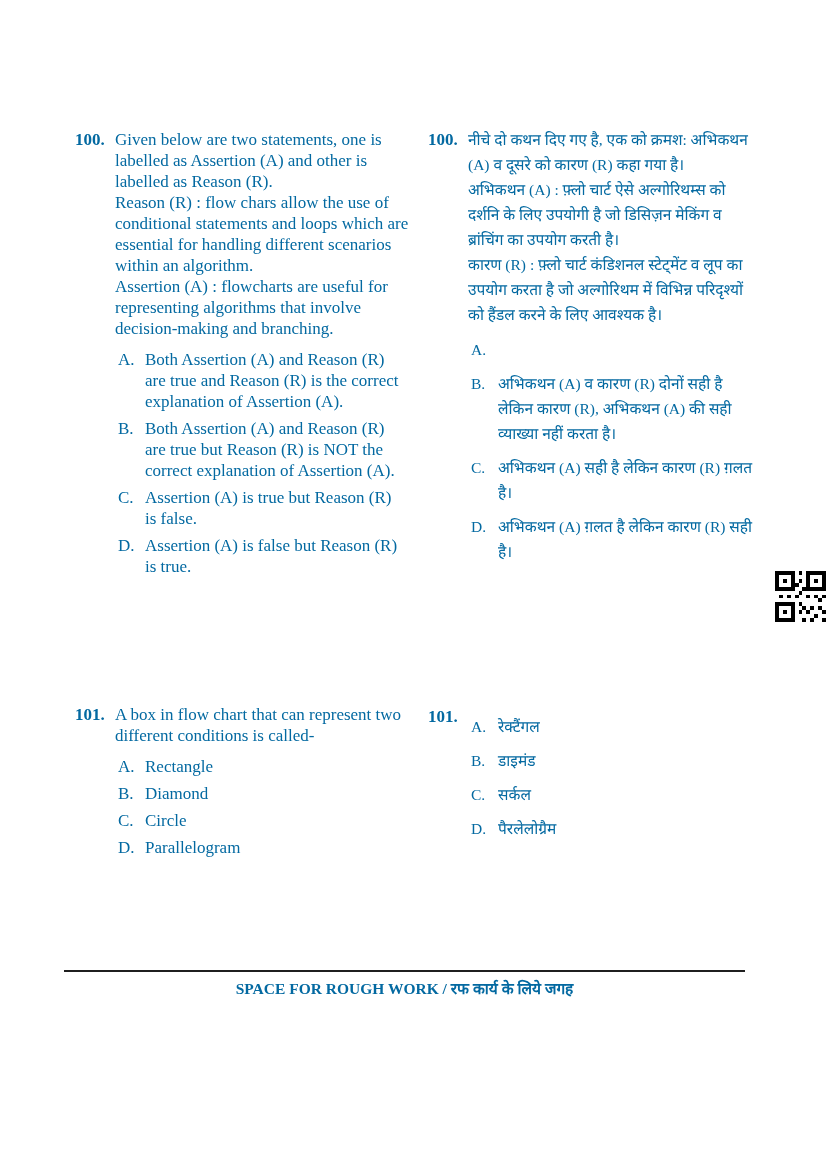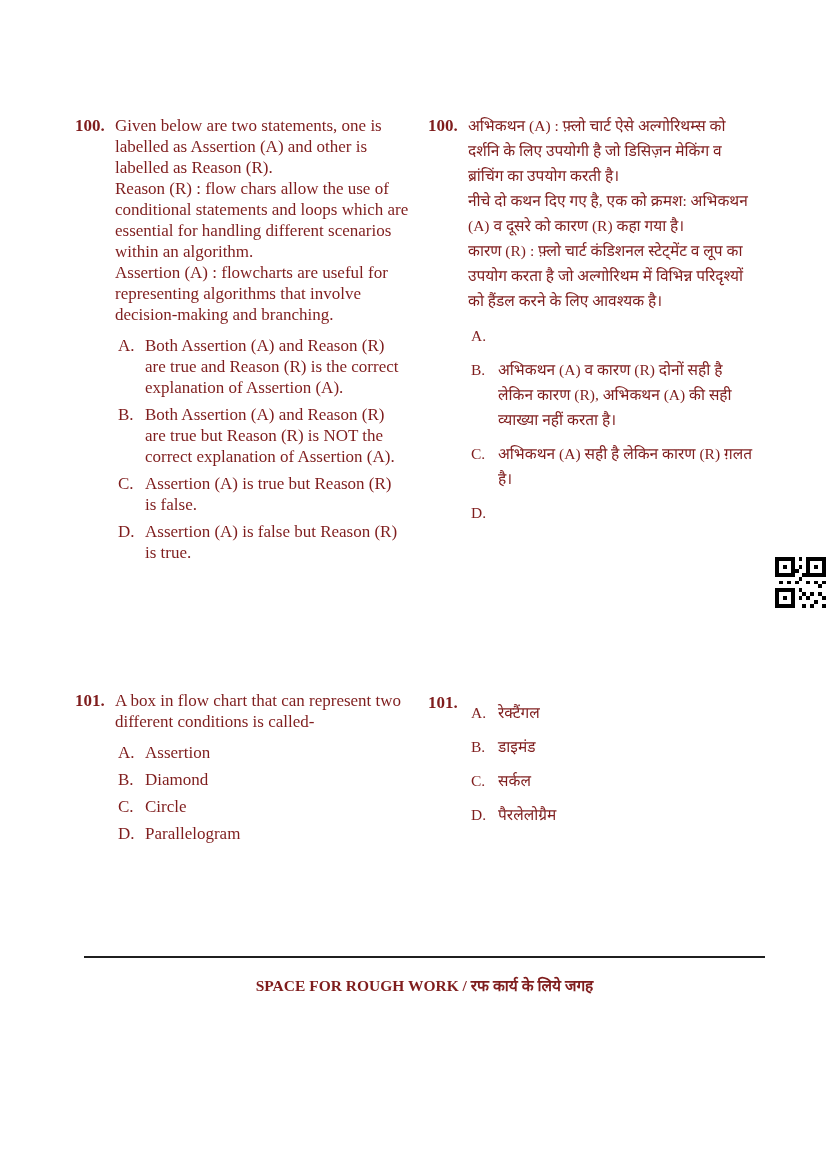--- a/index.html
+++ b/index.html
@@ -1,43 +1,44 @@
 <!DOCTYPE html>
 <html><head>
 <meta charset="utf-8">
 <style>
   html,body{margin:0;padding:0;background:#ffffff;}
   .page{
     position:relative;
     width:827px;height:1035px;
     background:#ffffff;
-    color:#7f1d1d;
+    color:#0369a1;
     font-family:"Liberation Serif", serif;
     overflow:hidden;
+    margin-top:14px;
   }
   .q{position:absolute;display:flex;}
   .q-en{width:337px;left:75px;}
   .q-hi{width:332px;left:428px;}
   .qnum{flex:none;width:40px;font-weight:bold;font-size:17px;line-height:21px;}
   .q-hi .qnum{line-height:25px;}
   .qbody{flex:1;min-width:0;}
   .q-en .qbody{font-size:17px;line-height:21px;}
   .q-hi .qbody{font-size:15.5px;line-height:25px;}
   .para{margin:0;}
   .opts{margin-top:10px;}
   .opt{display:flex;padding-left:3px;margin-bottom:6px;}
   .q-hi .opt{margin-bottom:9px;}
   .opt-letter{flex:none;width:27px;}
   .opt-text{max-width:262px;}
   .qr{position:absolute;left:775px;top:557px;width:51px;height:51px;}
   .rough{
-    position:absolute;left:84px;top:956px;width:681px;
+    position:absolute;left:64px;top:956px;width:681px;
     border-top:2px solid #1f1f1f;
     text-align:center;font-weight:bold;font-size:15.5px;
-    padding-top:16px;
+    padding-top:5px;
   }
   .footrow{
     position:absolute;left:75px;top:1069px;width:670px;
     display:flex;justify-content:space-between;align-items:baseline;
   }
   .foot-code{font-weight:bold;font-size:16px;}
   .foot-page{font-size:17px;font-family:Liberation Serif, serif;}
   .foot-set{font-weight:bold;font-size:20px;word-spacing:6px;}
   .bar-blue{
     position:absolute;left:75px;top:1117px;width:251px;height:26px;
@@ -79,58 +80,59 @@
     </div>
   </div>
 
   <div class="q q-en" style="top:690px;">
     <div class="qnum">101.</div>
     <div class="qbody">
       <p class="para">A box in flow chart that can represent two different conditions is called-</p>
       <div class="opts">
         <div class="opt">
           <span class="opt-letter">A.</span>
-          <span class="opt-text">Assertion</span>
+          <span class="opt-text">Rectangle</span>
         </div>
         <div class="opt">
           <span class="opt-letter">B.</span>
           <span class="opt-text">Diamond</span>
         </div>
         <div class="opt">
           <span class="opt-letter">C.</span>
           <span class="opt-text">Circle</span>
         </div>
         <div class="opt">
           <span class="opt-letter">D.</span>
           <span class="opt-text">Parallelogram</span>
         </div>
       </div>
     </div>
   </div>
 
   <div class="q q-hi" style="top:113px;">
     <div class="qnum">100.</div>
     <div class="qbody">
+      <p class="para">नीचे दो कथन दिए गए है, एक को क्रमश: अभिकथन (A) व दूसरे को कारण (R) कहा गया है।</p>
       <p class="para">अभिकथन (A) : फ़्लो चार्ट ऐसे अल्गोरिथम्स को दर्शनि के लिए उपयोगी है जो डिसिज़न मेकिंग व ब्रांचिंग का उपयोग करती है।</p>
-      <p class="para">नीचे दो कथन दिए गए है, एक को क्रमश: अभिकथन (A) व दूसरे को कारण (R) कहा गया है।</p>
       <p class="para">कारण (R) : फ़्लो चार्ट कंडिशनल स्टेट्मेंट व लूप का उपयोग करता है जो अल्गोरिथम में विभिन्न परिदृश्यों को हैंडल करने के लिए आवश्यक है।</p>
       <div class="opts">
         <div class="opt">
           <span class="opt-letter">A.</span>
         </div>
         <div class="opt">
           <span class="opt-letter">B.</span>
           <span class="opt-text">अभिकथन (A) व कारण (R) दोनों सही है लेकिन कारण (R), अभिकथन (A) की सही व्याख्या नहीं करता है।</span>
         </div>
         <div class="opt">
           <span class="opt-letter">C.</span>
           <span class="opt-text">अभिकथन (A) सही है लेकिन कारण (R) ग़लत है।</span>
         </div>
         <div class="opt">
           <span class="opt-letter">D.</span>
+          <span class="opt-text">अभिकथन (A) ग़लत है लेकिन कारण (R) सही है।</span>
         </div>
       </div>
     </div>
   </div>
 
   <div class="q q-hi" style="top:690px;">
     <div class="qnum">101.</div>
     <div class="qbody">
       <div class="opts">
         <div class="opt">

